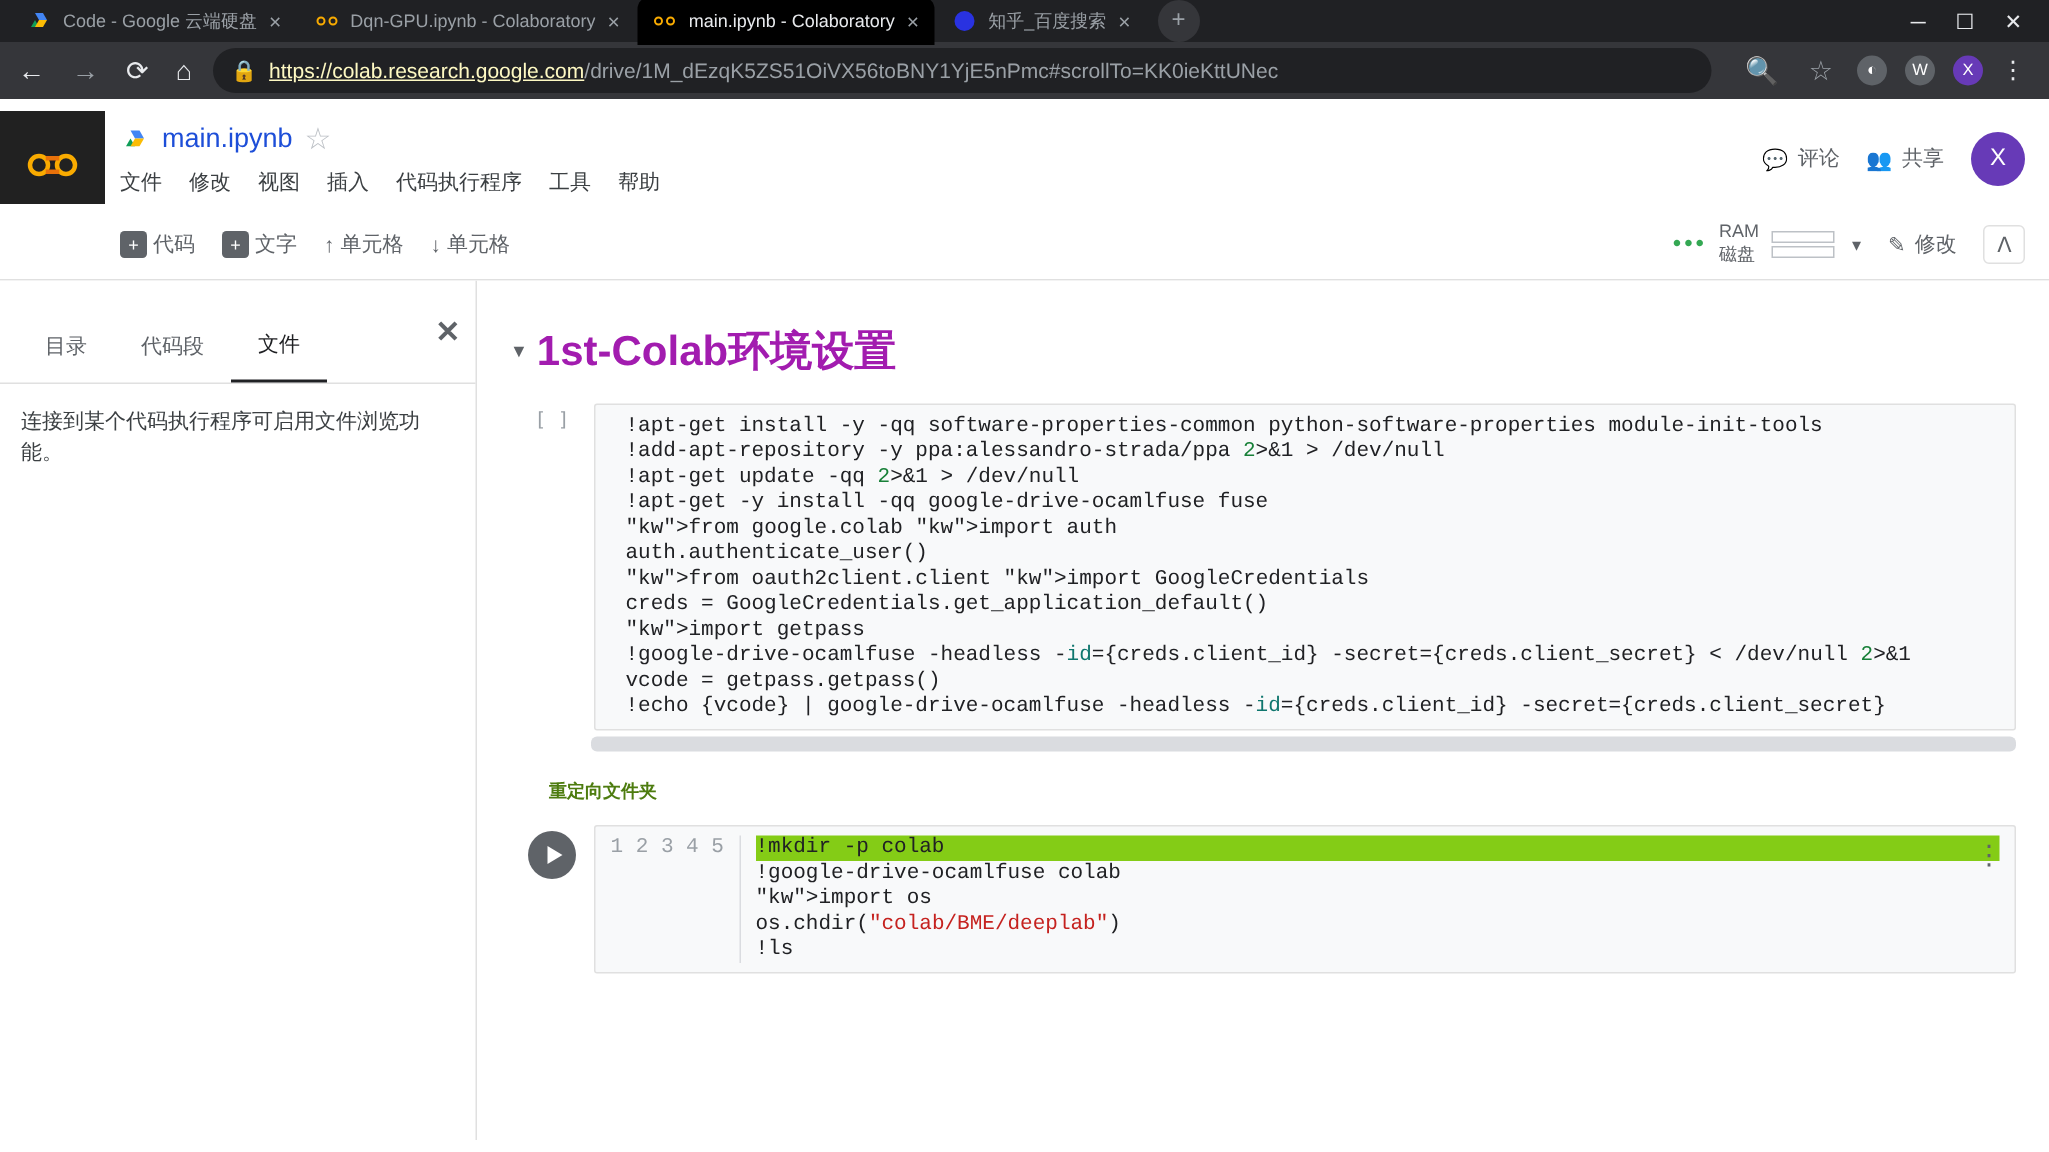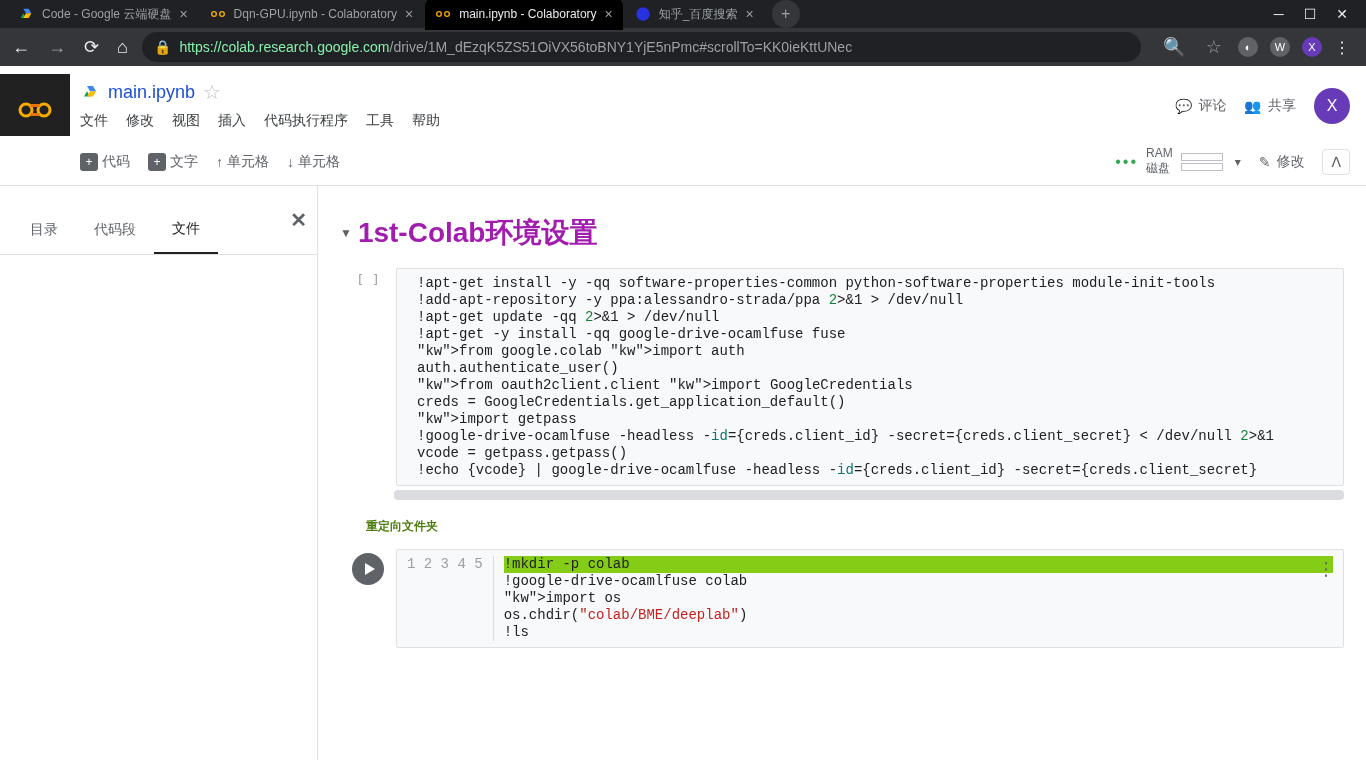--- a/index.html
+++ b/index.html
@@ -14,21 +14,21 @@
 .tab-close { margin-left: 8px; color: #9aa0a6; font-size: 14px; }
 .new-tab { width: 28px; height: 28px; display: flex; align-items: center; justify-content: center; color: #9aa0a6; cursor: pointer; background:#35363a; border-radius:50%; margin-left:6px;}
 .window-controls { margin-left: auto; display: flex; gap: 20px; color: #e8eaed; padding-right: 10px; }
 .wc { cursor: pointer; font-size: 14px; }
 
 .browser-bar { background: #35363a; height: 38px; display: flex; align-items: center; padding: 0 8px; gap: 10px; }
 .nav-btn { color: #9aa0a6; cursor: pointer; font-size: 18px; padding: 4px; }
 .nav-btn.active { color: #e8eaed; }
 .url-bar { flex: 1; background: #202124; border-radius: 16px; height: 30px; display: flex; align-items: center; padding: 0 12px; color: #9aa0a6; font-size: 14px; }
 .lock-icon { margin-right: 8px; color: #9aa0a6; }
-.url-host { color: #86efac; }
+.url-host { color: #fef9c3; text-decoration: underline; }
 .ext-icons { display: flex; gap: 12px; align-items: center; padding: 0 8px; }
 .ext-icon { width: 20px; height: 20px; border-radius: 50%; background: #5f6368; display:flex; align-items:center; justify-content:center; color:#fff; font-size:11px; }
 .ext-icon.purple { background: #673ab7; }
 .menu-dots { color: #e8eaed; font-size: 16px; cursor: pointer; }
 
 
 .colab-container { height: calc(768px - 74px); display: flex; flex-direction: column; }
 .colab-header { display: flex; align-items: flex-start; padding: 8px 16px 0 0; background: #fff; }
 .colab-logo { width: 70px; display: flex; align-items: center; justify-content: center; padding-top: 10px; height:62px; background:#212121;}
 .colab-logo svg { width: 36px; height: 24px; }
@@ -240,20 +240,21 @@
   </div>
 
   <div class="main-area">
     <div class="side-panel">
       <div class="side-tabs" id="side-tabs">
         <span class="side-tab">目录</span>
           <span class="side-tab">代码段</span>
           <span class="side-tab active">文件</span>
           <span class="side-close" style="position:absolute; right:10px;">✕</span>
       </div>
+      <div class="side-content">连接到某个代码执行程序可启用文件浏览功能。</div>
     </div>
 
     <div class="notebook">
       <div class="section-header">
         <span class="section-arrow">▼</span>
         <span class="section-title">1st-Colab环境设置</span>
       </div>
 
       <div class="cell boxed">
         <div class="cell-gutter">

